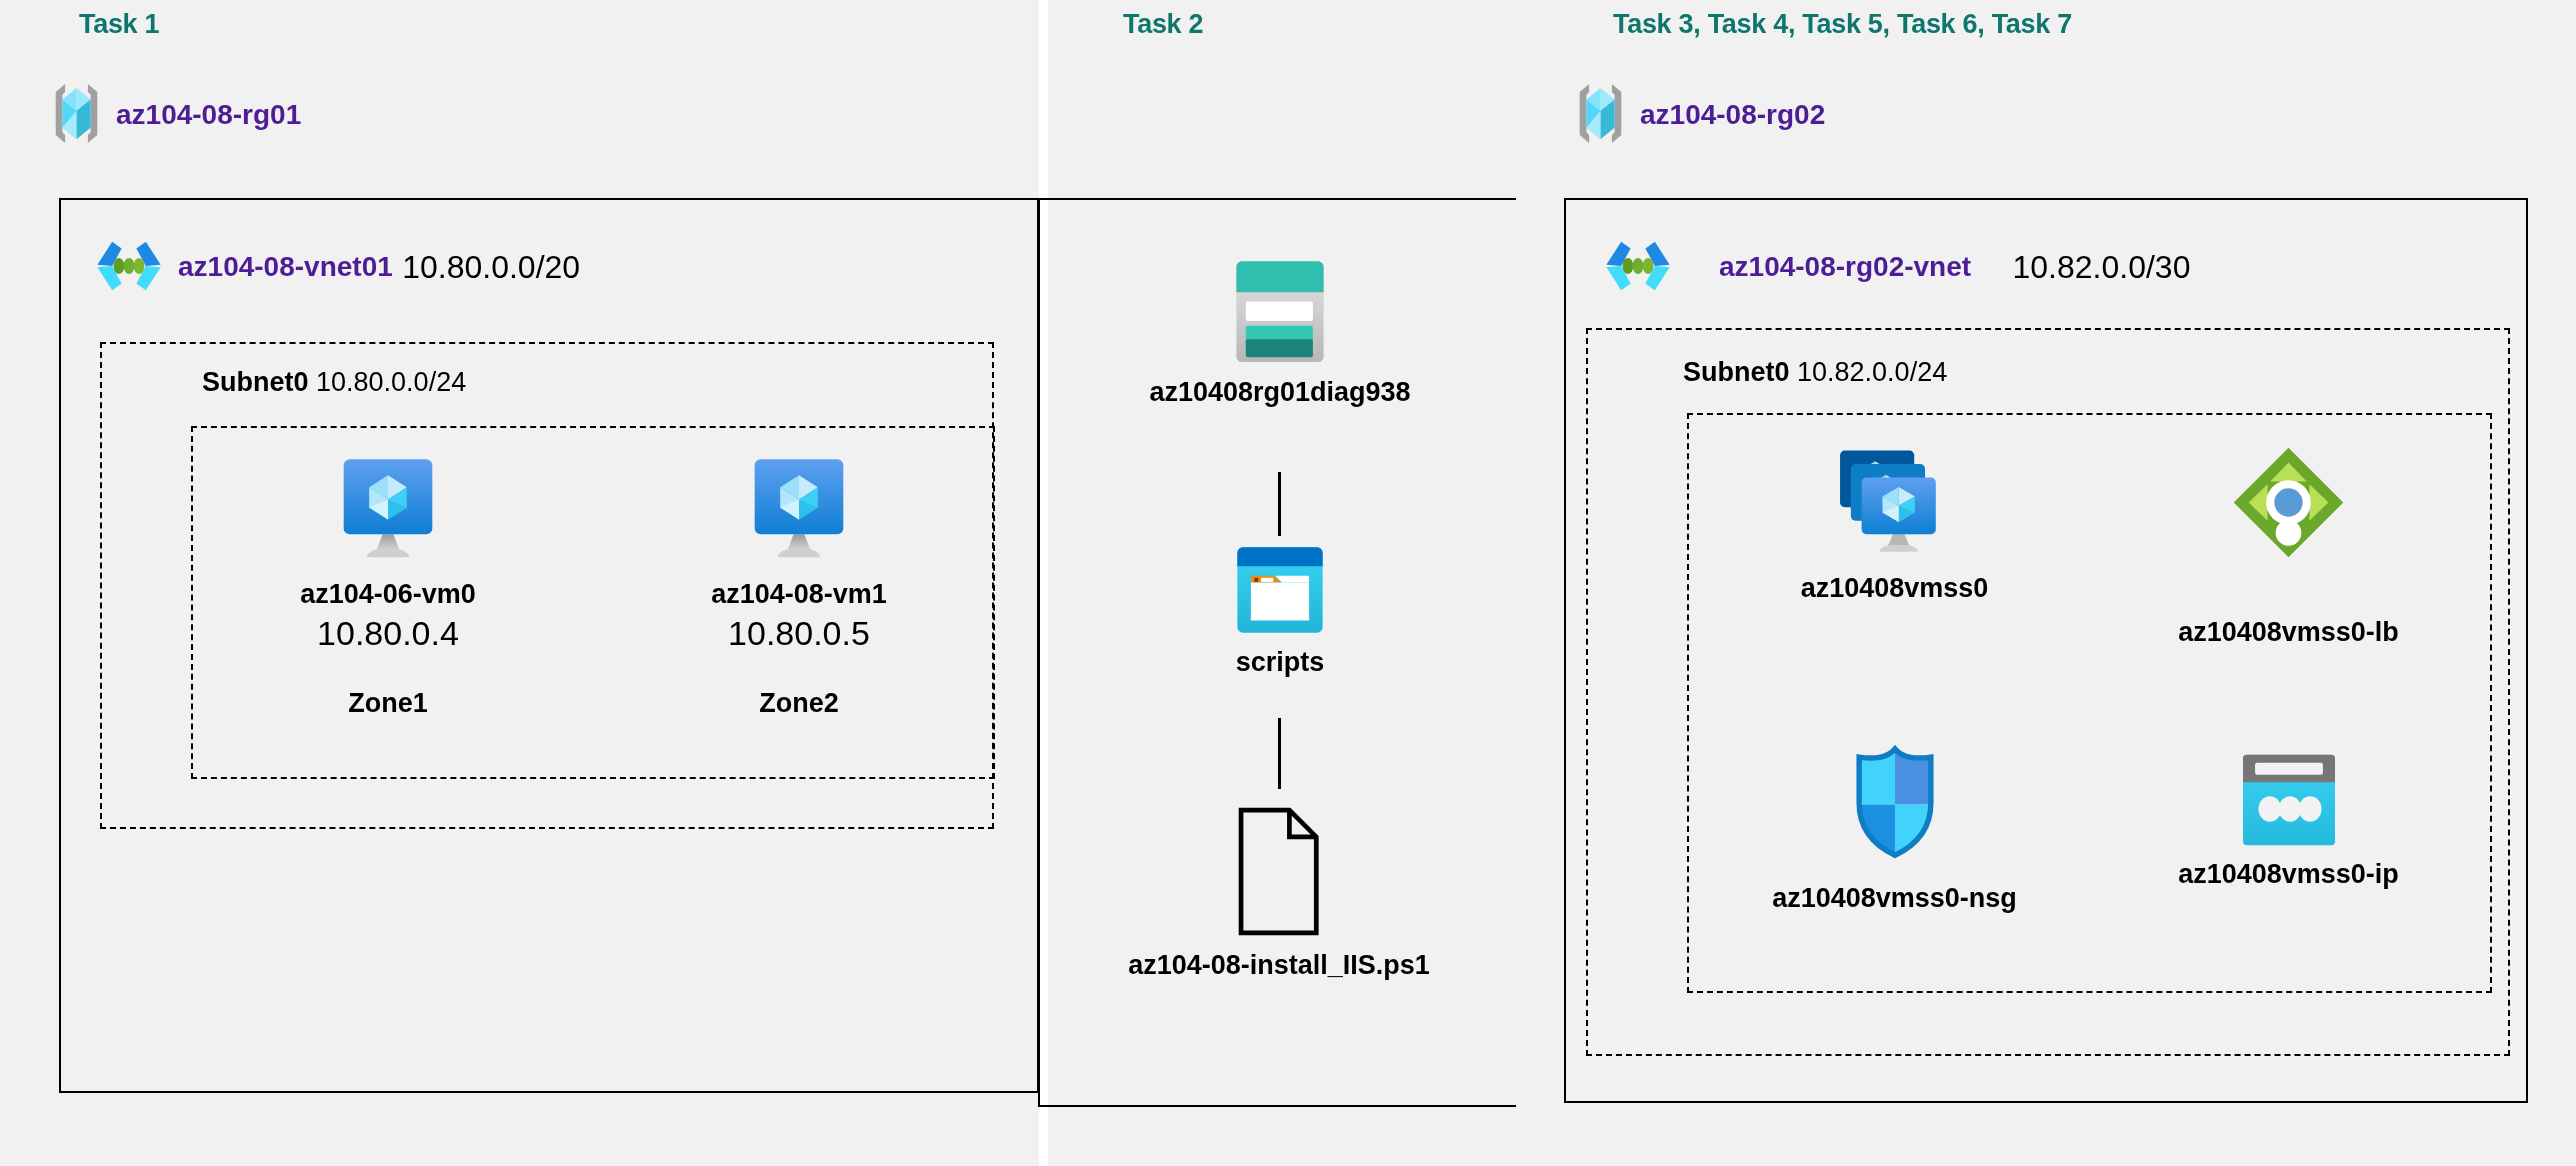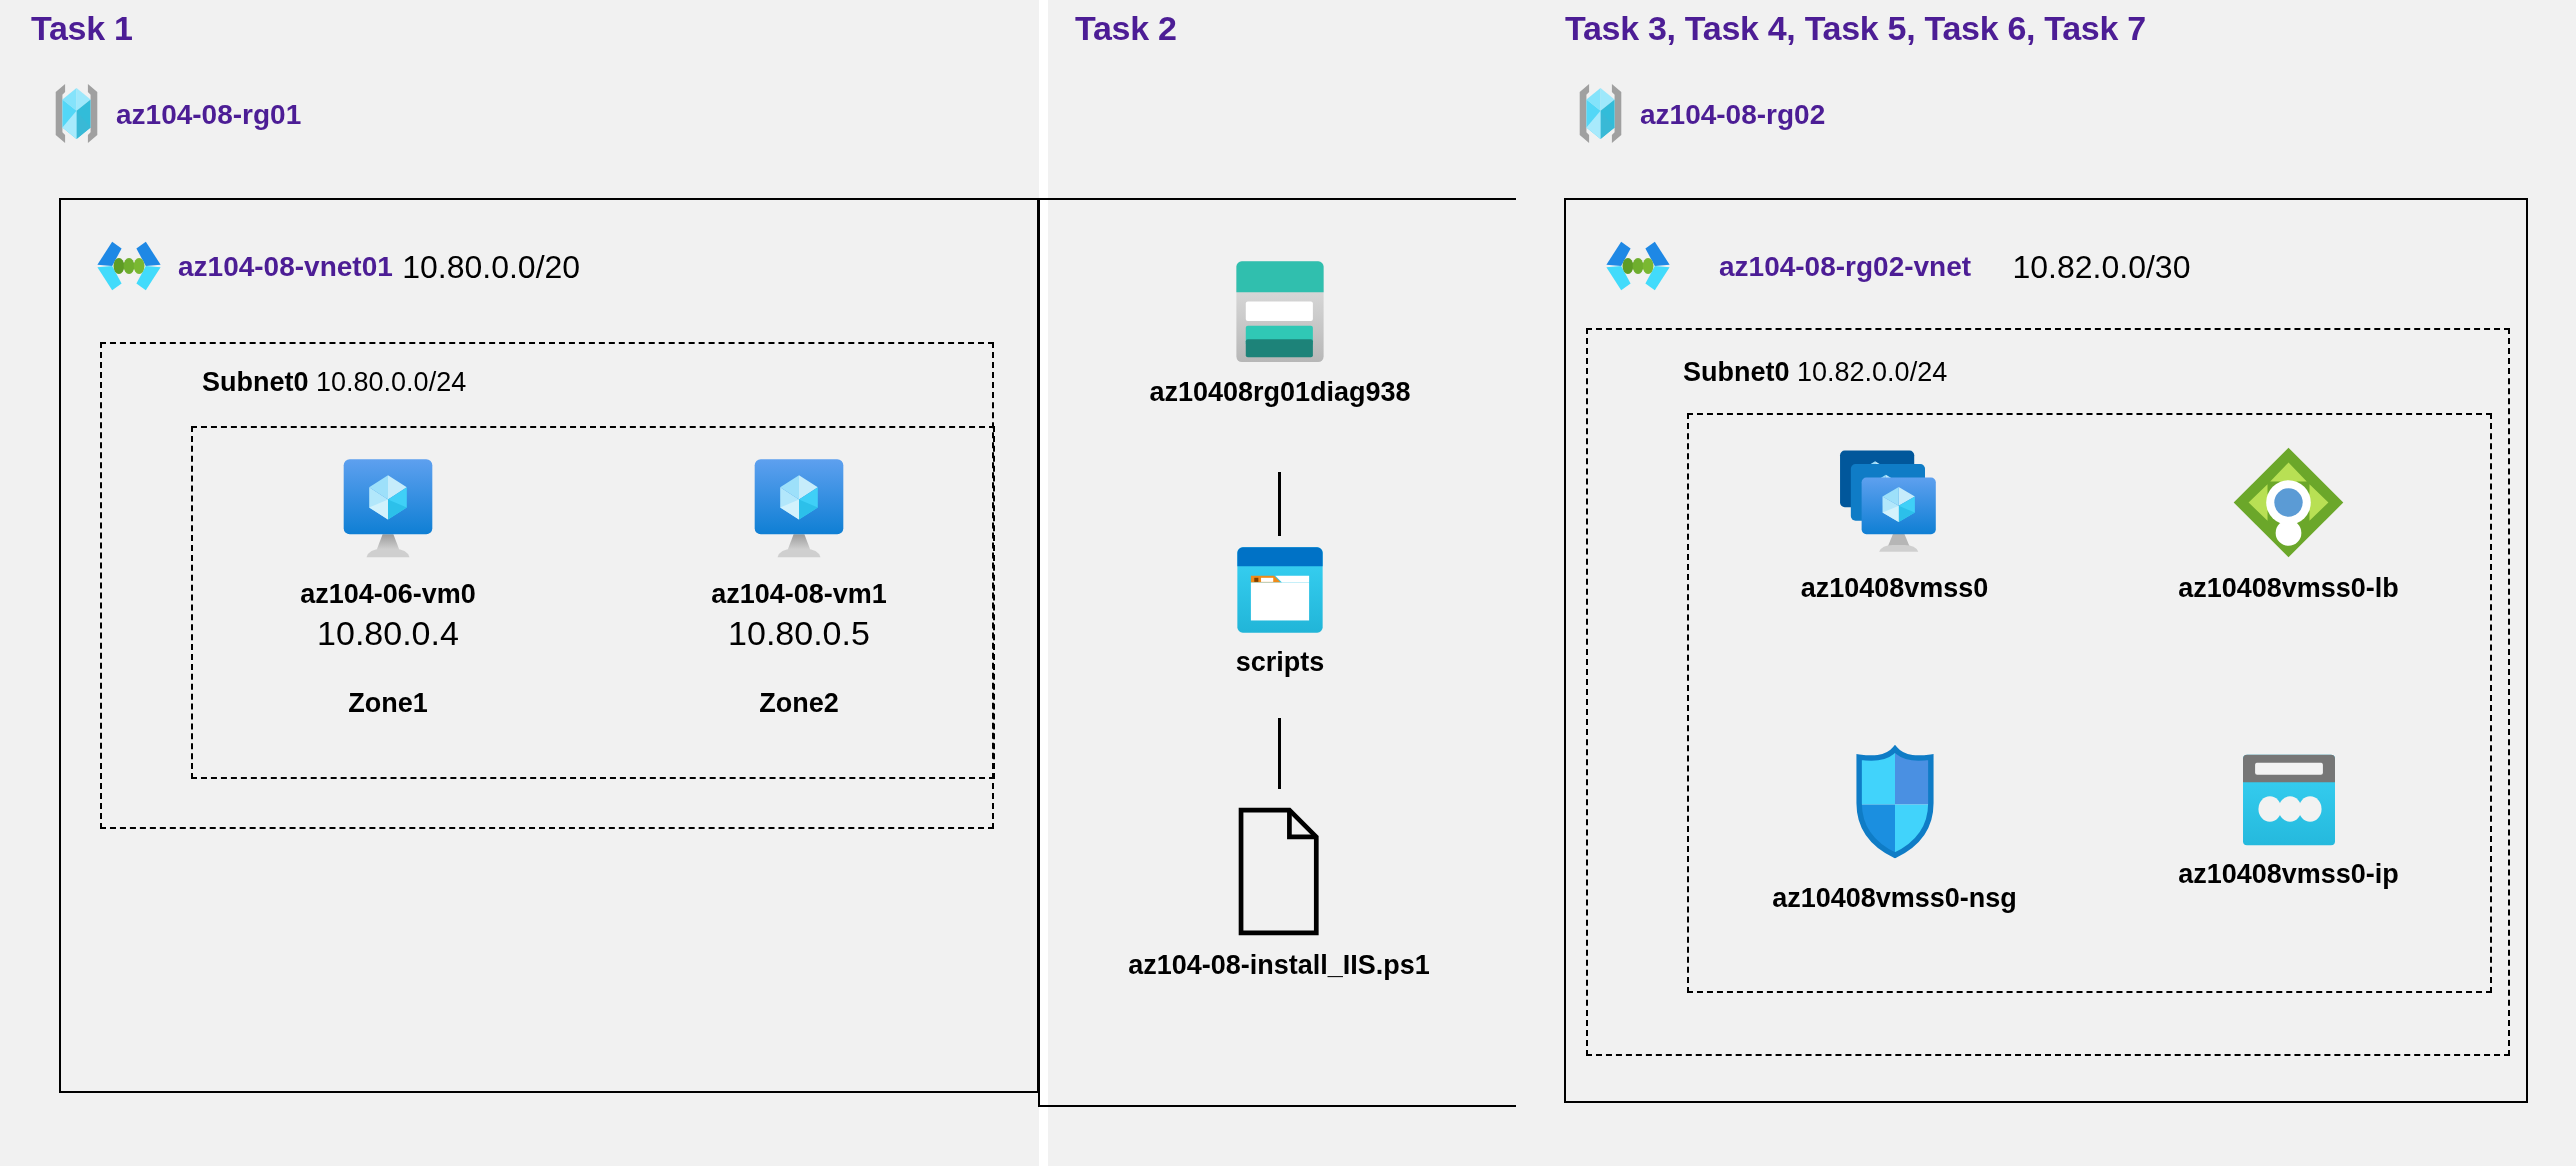--- a/index.html
+++ b/index.html
@@ -1,22 +1,22 @@
 <!DOCTYPE html>
 <html style="font-size:10.8px"><head>
 <meta charset="utf-8">
 <style>
   html,body{margin:0;padding:0;background:#ffffff;}
   body{width:2576px;height:1166px;position:relative;overflow:hidden;
        font-family:"Liberation Sans",sans-serif;background:#ffffff;}
 
   .panel{position:absolute;background:#f1f1f1;}
 
-  .task-label{position:absolute;color:#4c1d95;font-weight:bold;font-size:34px;
-              letter-spacing:-0.3px;white-space:nowrap;}
+  .task-label{position:absolute;color:#0f766e;font-weight:bold;font-size:27px;
+              letter-spacing:-0.3px;white-space:nowrap;margin-left:48px;}
 
   .solid-box{position:absolute;border:2.7px solid #000000;box-sizing:border-box;background:transparent;}
   .dashed-box{position:absolute;border:2.7px dashed #000000;box-sizing:border-box;background:transparent;}
 
   .hdr-row{position:absolute;display:flex;align-items:center;white-space:nowrap;}
   .hdr-name{font-weight:bold;font-size:28px;color:#4c1d95;margin-left:12px;}
   .hdr-cidr{font-size:32px;color:#000;margin-left:9.4px;}
 
   .sub-label{position:absolute;white-space:nowrap;font-size:27px;color:#000;}
   .sub-label b{font-weight:bold;}
@@ -270,21 +270,21 @@
       <polygon points="93,62 69,76 93,90" fill="#9de0fa"></polygon>
       <polygon points="93,90 117,76 117,100 93,114" fill="#3fd0f7"></polygon>
       <polygon points="93,90 69,76 69,100 93,114" fill="#b2e7fb"></polygon>
       <polygon points="93,90 117,100 93,114" fill="#2cc0ea"></polygon>
       <polygon points="93,90 69,100 93,114" fill="#d2f2fc"></polygon>
     </svg>
   </span>
   <span class="node-name">az10408vmss0</span>
 </div>
 
-<div class="node" style="left:2120px;top:445px;width:337px;">
+<div class="node" style="left:2120px;top:445px;width:337px;gap:44px;">
   <span class="node-icon">
     <svg width="115" height="115" viewBox="0 0 170 170">
       <polygon points="85,4 166,85 85,166 4,85" fill="#6ba72a"></polygon>
       <path d="M85,26 L112,54 H97 V80 H73 V54 H58 Z" fill="#b8e054"></path>
       <path d="M26,85 L54,58 V73 H80 V97 H54 V112 Z" fill="#b8e054"></path>
       <path d="M144,85 L116,58 V73 H90 V97 H116 V112 Z" fill="#b8e054"></path>
       <circle cx="85" cy="130" r="19" fill="#ffffff"></circle>
       <rect x="77" y="88" width="16" height="46" fill="#ffffff"></rect>
       <circle cx="85" cy="85" r="33" fill="#ffffff"></circle>
       <circle cx="85" cy="85" r="21" fill="#5b9bd5"></circle>

